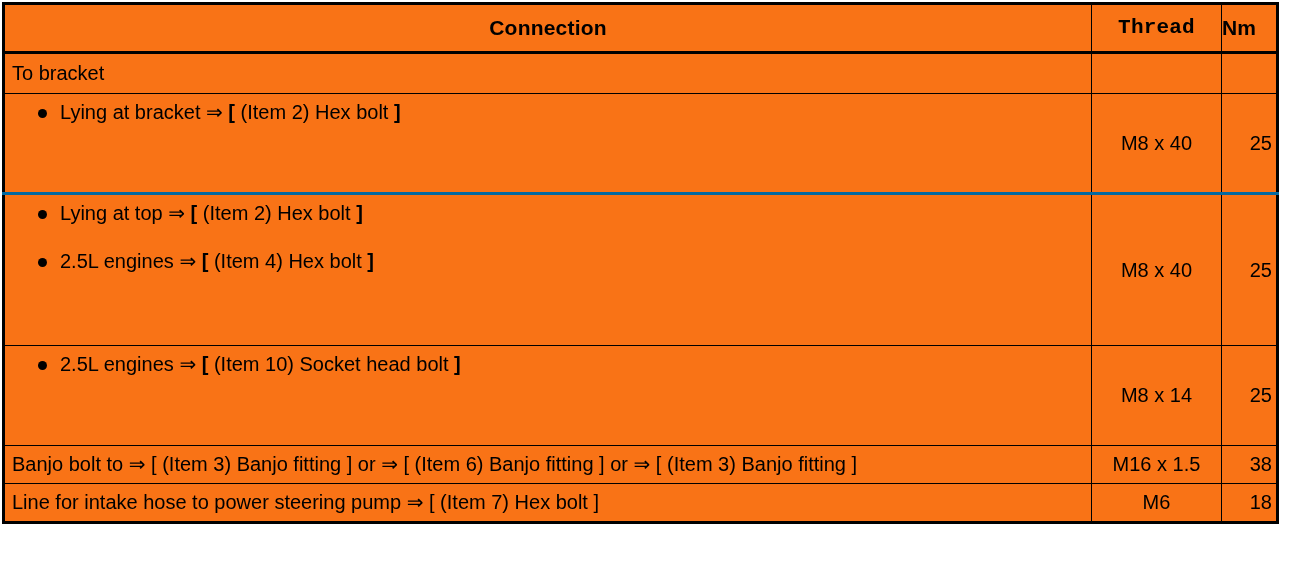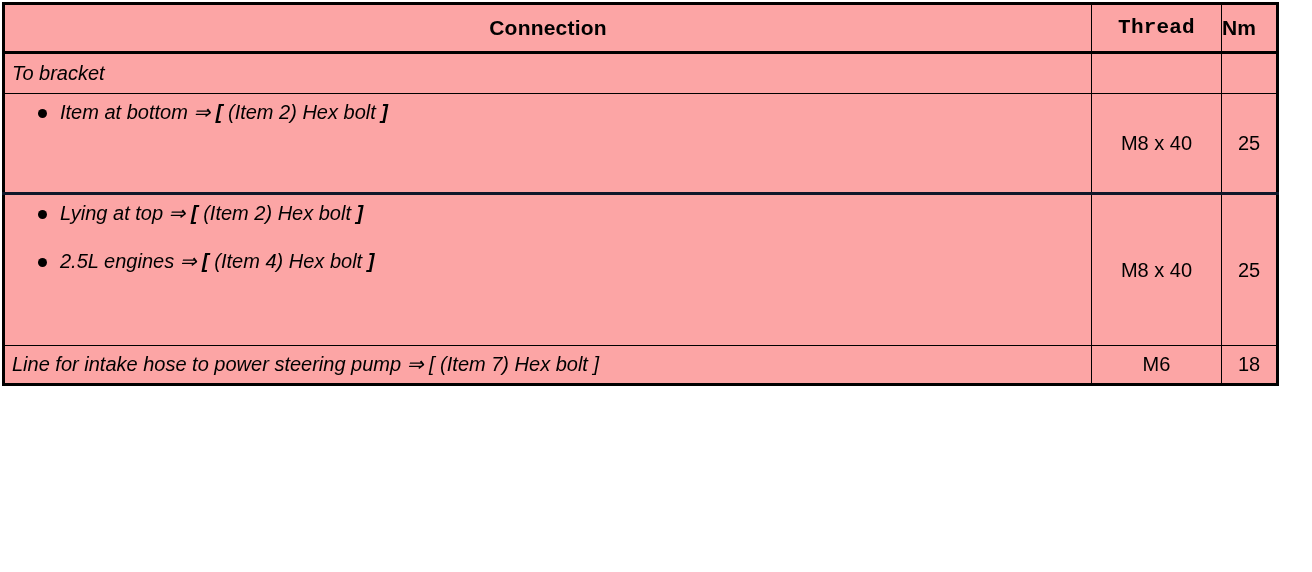--- a/index.html
+++ b/index.html
@@ -45,57 +45,56 @@
     border-bottom: 3px solid #000;
   }
 
   th, td {
     border: 1.5px solid #000;
     padding: 0;
     vertical-align: top;
     font-size: 20px;
     line-height: 1.25;
     color: #000;
-    background: #fca5a5;
+    background: #f97316;
   }
 
   
   thead th {
     border-bottom: 3px solid #000;
     font-weight: bold;
     font-size: 21px;
     text-align: center;
     height: 46px;
     vertical-align: middle;
     letter-spacing: 0.2px;
   }
   thead th.th-connection { text-align: center; }
   thead th.th-thread     { text-align: center; font-family: Liberation Mono, monospace; }
   thead th.th-nm         { text-align: left; }
 
   
   tr.heavy-top > td,
   tr.heavy-top > th {
-    border-top: 3px solid #0f172a;
+    border-top: 3px solid #0369a1;
   }
 
   
   td.cell-connection {
     padding: 5px 6px 5px 7px;
     text-align: left;
-    font-style: italic;
   }
   td.cell-thread {
     text-align: center;
     vertical-align: middle;
     padding: 4px 4px;
     white-space: nowrap;
   }
   td.cell-nm {
-    text-align: center;
+    text-align: right;
     vertical-align: middle;
     padding: 4px 4px;
     white-space: nowrap;
   }
 
   
   .section-label {
     display: block;
     font-size: 20px;
     padding: 2px 0 2px 0;
@@ -171,40 +170,56 @@
         <td class="cell-connection">
           <span class="section-label">To bracket</span>
         </td>
         <td class="cell-thread"></td>
         <td class="cell-nm"></td>
       </tr>
 
       <tr class="h-tall1">
         <td class="cell-connection">
           <ul class="bullets">
-            <li><span>Item at bottom</span><span>&nbsp;</span><span class="arrow">⇒</span><span>&nbsp;</span><span class="brk">[</span><span>&nbsp;</span><span>(Item 2) Hex bolt</span><span>&nbsp;</span><span class="brk">]</span></li>
+            <li><span>Lying at bracket</span><span>&nbsp;</span><span class="arrow">⇒</span><span>&nbsp;</span><span class="brk">[</span><span>&nbsp;</span><span>(Item 2) Hex bolt</span><span>&nbsp;</span><span class="brk">]</span></li>
           </ul>
         </td>
         <td class="cell-thread">M8 x 40</td>
         <td class="cell-nm">25</td>
       </tr>
 
       <tr class="h-tall2 heavy-top">
         <td class="cell-connection">
           <ul class="bullets">
             <li><span>Lying at top</span><span>&nbsp;</span><span class="arrow">⇒</span><span>&nbsp;</span><span class="brk">[</span><span>&nbsp;</span><span>(Item 2) Hex bolt</span><span>&nbsp;</span><span class="brk">]</span></li>
             <li><span>2.5L engines</span><span>&nbsp;</span><span class="arrow">⇒</span><span>&nbsp;</span><span class="brk">[</span><span>&nbsp;</span><span>(Item 4) Hex bolt</span><span>&nbsp;</span><span class="brk">]</span></li>
           </ul>
         </td>
         <td class="cell-thread">M8 x 40</td>
         <td class="cell-nm">25</td>
       </tr>
 
 
-
+      <tr class="h-tall3">
+        <td class="cell-connection">
+          <ul class="bullets">
+            <li><span>2.5L engines</span><span>&nbsp;</span><span class="arrow">⇒</span><span>&nbsp;</span><span class="brk">[</span><span>&nbsp;</span><span>(Item 10) Socket head bolt</span><span>&nbsp;</span><span class="brk">]</span></li>
+          </ul>
+        </td>
+        <td class="cell-thread">M8 x 14</td>
+        <td class="cell-nm">25</td>
+      </tr>
+
+      <tr class="h-line">
+        <td class="cell-connection">
+          <span class="plain-line">Banjo bolt to ⇒ [ (Item 3) Banjo fitting ] or ⇒ [ (Item 6) Banjo fitting ] or ⇒ [ (Item 3) Banjo fitting ]</span>
+        </td>
+        <td class="cell-thread">M16 x 1.5</td>
+        <td class="cell-nm">38</td>
+      </tr>
 
       <tr class="h-line">
         <td class="cell-connection">
           <span class="plain-line">Line for intake hose to power steering pump ⇒ [ (Item 7) Hex bolt ]</span>
         </td>
         <td class="cell-thread">M6</td>
         <td class="cell-nm">18</td>
       </tr>
 
     </tbody>

